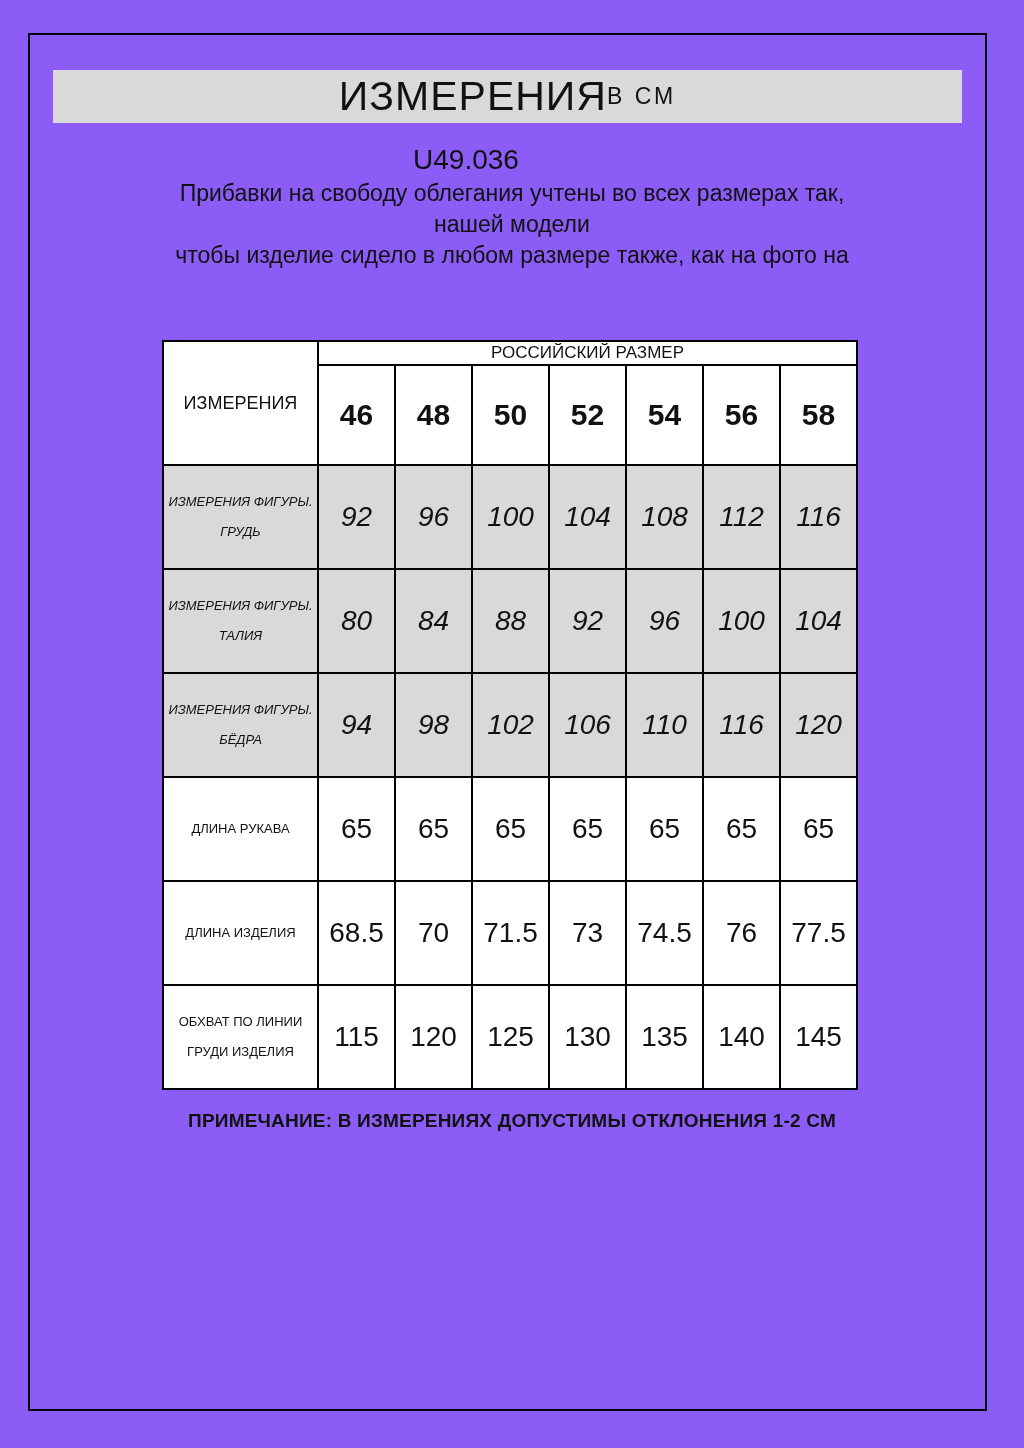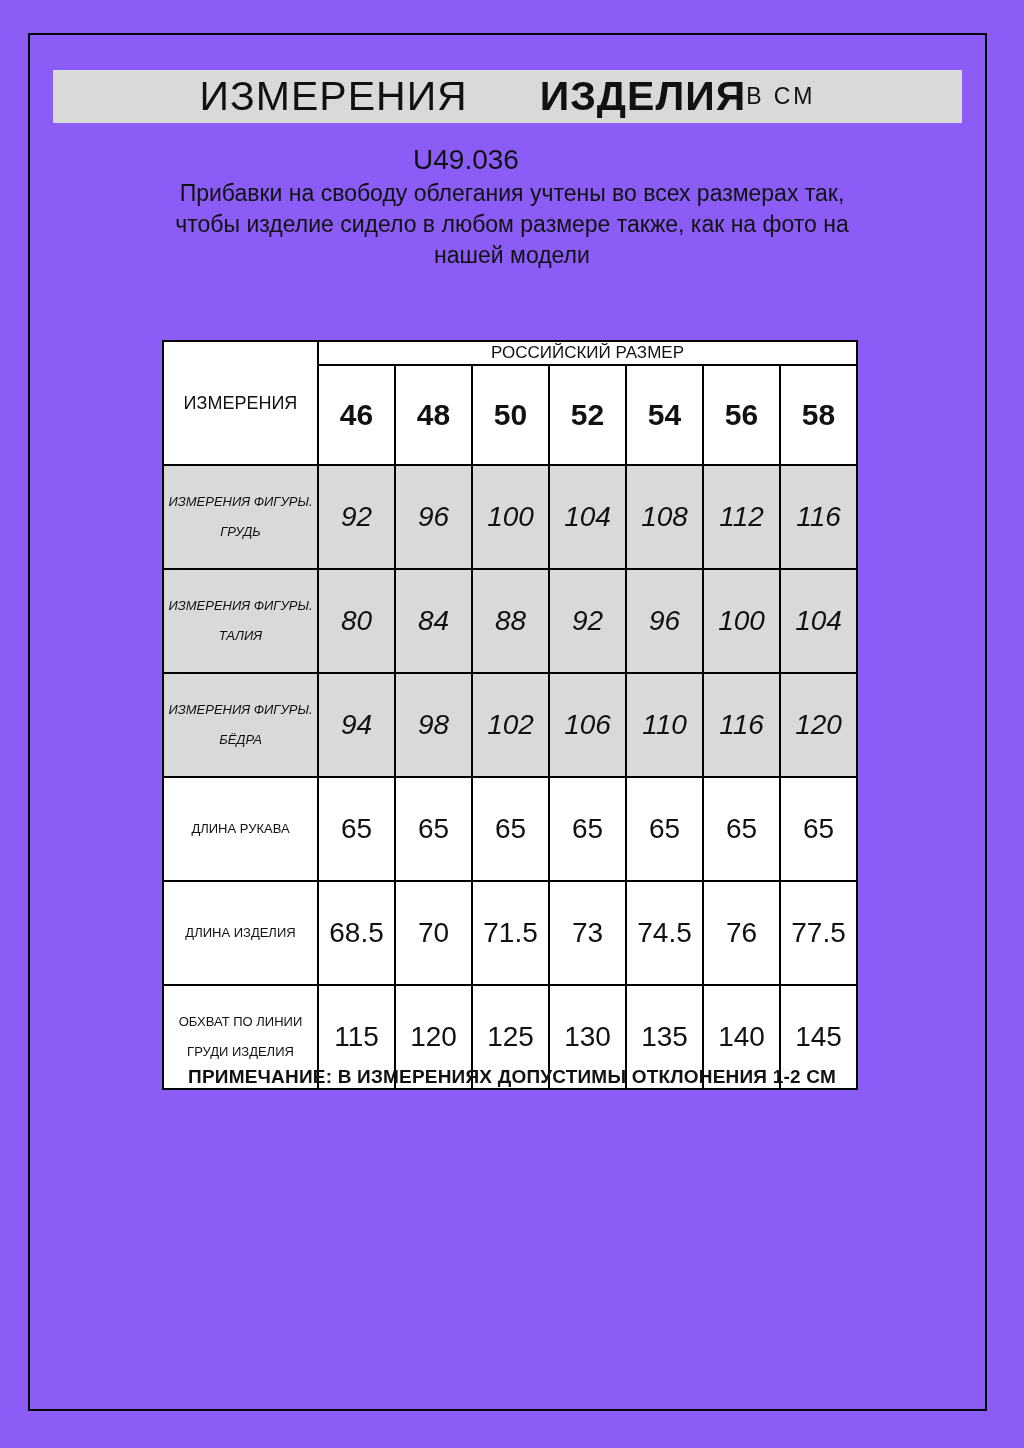--- a/index.html
+++ b/index.html
@@ -42,43 +42,42 @@
   .col-size{width:77px;}
   .corner{height:123px;font-size:18px;font-weight:400;}
   .size-span{height:23px;font-size:17px;font-weight:400;padding:1px 12px;}
   .size-cell{height:100px;font-size:30px;font-weight:700;margin-left:11px;}
   .size-table tbody tr{height:104px;}
   .row-label{font-size:13px;font-weight:400;padding:2px 4px;line-height:30px;}
   .value-cell{font-size:28px;font-weight:400;}
   tr.shaded td{background:var(--gray-bg);}
   tr.shaded .row-label,tr.shaded .value-cell{font-style:italic;}
   .note{
-    position:absolute;left:0;top:1066px;width:1024px;
+    position:absolute;left:0;top:1110px;width:1024px;
     text-align:center;font-size:19px;font-weight:700;letter-spacing:0.2px;
   }
 </style>
 </head>
 <body>
 
 <div class="page">
 
   <div class="frame"></div>
 
   <div class="title-bar">
     <span class="title-word1">ИЗМЕРЕНИЯ</span>
-    <span class="title-word2">ИЗДЕЛИЯ</span>
     <span class="title-unit">В СМ</span>
   </div>
 
   <div class="code">U49.036</div>
 
   <div class="desc">
       <div>Прибавки на свободу облегания учтены во всех размерах так,</div>
+      <div>нашей модели</div>
       <div>чтобы изделие сидело в любом размере также, как на фото на</div>
-      <div>нашей модели</div>
     </div>
 
   <table class="size-table">
     <colgroup>
       <col class="col-label">
       <col class="col-size">
         <col class="col-size">
         <col class="col-size">
         <col class="col-size">
       <col class="col-size">

